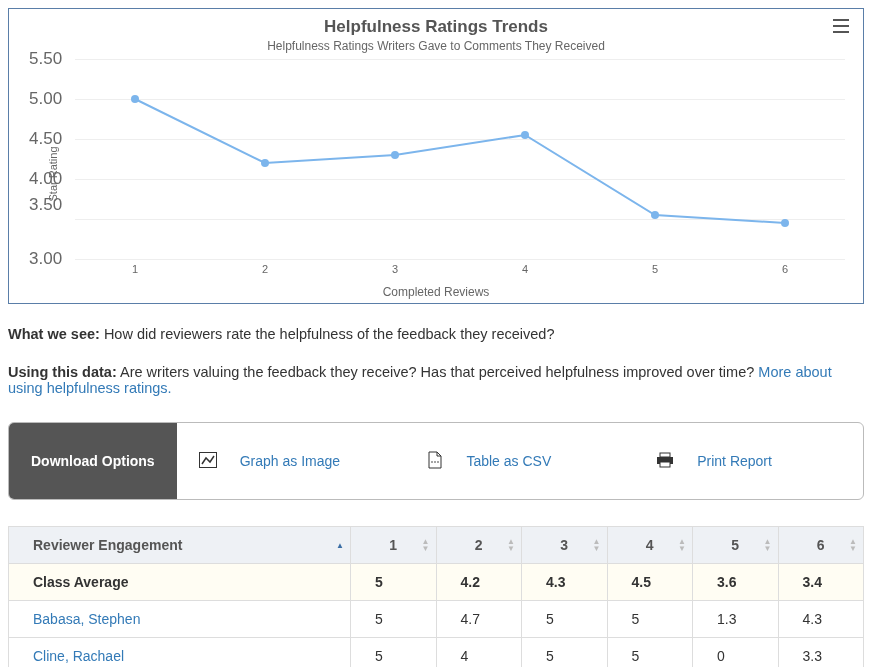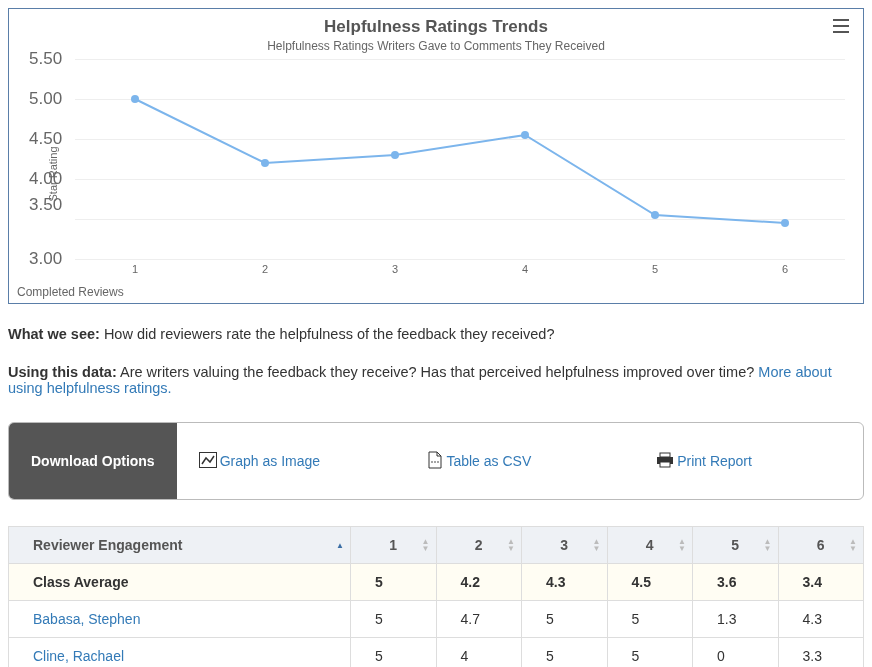--- a/index.html
+++ b/index.html
@@ -67,20 +67,21 @@
     border-top: 1px solid #eee;
   }
   .xtick {
     position: absolute;
     bottom: 14px;
     font-size: 11px;
     color: #666;
     transform: translateX(-50%);
   }
   .xlabel {
+    text-align: center;
     font-size: 12px;
     color: #666;
     margin-top: -4px;
   }
   .chart-svg {
     position: absolute;
     left: 18px;
     right: 0;
     top: 0;
     bottom: 30px;
@@ -100,21 +101,21 @@
     background: #555;
     color: #fff;
     font-weight: 700;
     padding: 30px 22px;
     font-size: 14px;
   }
   .toolbar .opt {
     flex: 1;
     display: flex;
     align-items: center;
-    gap: 3px;
+    gap: 23px;
     padding: 12px 22px;
     color: #337ab7;
     cursor: pointer;
     font-size: 14px;
   }
   .opt svg { color: #333; }
   table {
     width: 100%;
     border-collapse: collapse;
     margin-top: 26px;

